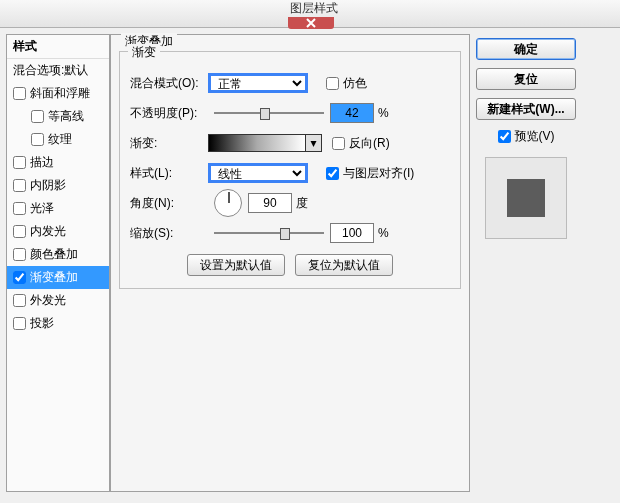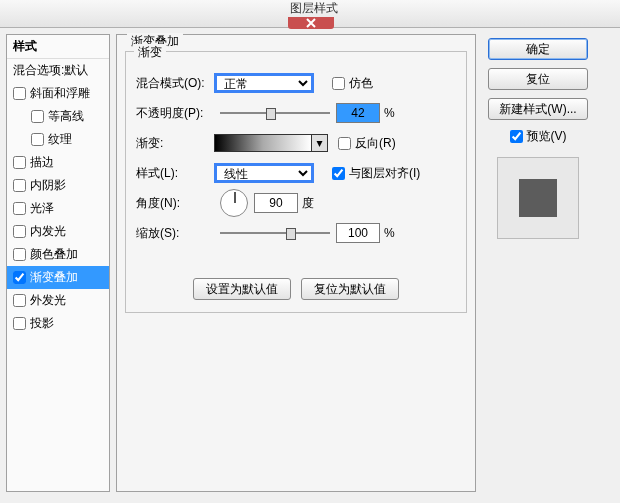--- a/index.html
+++ b/index.html
@@ -2,21 +2,21 @@
 <html><head>
 <meta charset="utf-8">
 <style>
 * { box-sizing: border-box; margin: 0; padding: 0; font-family: "Microsoft YaHei", SimSun, sans-serif; font-size: 12px; }
 body { background: #f0f0f0; width: 620px; height: 503px; overflow: hidden; }
 
 .titlebar { height: 28px; background: linear-gradient(to bottom, #f8f8f8, #e4e4e4); border-bottom: 1px solid #b0b0b0; display: flex; align-items: center; padding-left: 8px; flex-direction: column; }
 .titlebar .title { flex: 1; font-size: 12px; color: #333; }
 .titlebar .close { width: 46px; height: 22px; background: #c94f4f; display: flex; align-items: center; justify-content: center; margin-right: 6px; border-radius: 0 0 3px 3px; }
 
-.main { display: flex; padding: 6px; height: 470px; gap: 6px; }
+.main { display: flex; padding: 6px; height: 470px; }
 
 .sidebar { width: 104px; border: 1px solid #a0a0a0; background: #fafafa; }
 .side-item { padding: 3px 6px; display: flex; align-items: center; gap: 4px; cursor: default; }
 .side-item.header { font-weight: bold; border-bottom: 1px solid #ddd; }
 .side-item.sel { background: #3399ff; color: #fff; }
 .side-item input[type=checkbox] { margin: 0; width: 13px; height: 13px; }
 .side-item.indent { padding-left: 24px; }
 
 .center { width: 360px; border: 1px solid #a0a0a0; position: relative; background: #f5f5f5; padding-top: 4px; }
 .group-title { position: absolute; top: -2px; left: 10px; background: #f5f5f5; padding: 0 4px; font-size: 12px; }
@@ -35,24 +35,24 @@
 .valbox.plain { background:#fff; color:#000; }
 .pct { margin-left:4px; }
 
 .grad-swatch { width: 98px; height: 18px; border:1px solid #333; background: linear-gradient(to right, #000, #aaa, #fff); display:inline-block; }
 .dd-arrow { width:16px; height:18px; border:1px solid #333; border-left:none; background:#e0e0e0; display:inline-flex; align-items:center; justify-content:center; }
 
 .dial { width: 28px; height: 28px; border:1px solid #888; border-radius:50%; background:#fff; position:relative; margin:0 6px; }
 .dial::after { content:""; position:absolute; left:50%; top:2px; width:2px; height:11px; background:#555; transform-origin: bottom center; }
 
 .btnrow { display:flex; justify-content:center; gap:10px; margin-top:10px; }
-button.btn { padding: 2px 12px; height: 22px; background: linear-gradient(to bottom,#fefefe,#e3e3e3); border:1px solid #888; border-radius:3px; cursor:pointer;margin-top:24px; }
+button.btn { padding: 2px 12px; height: 22px; background: linear-gradient(to bottom,#fefefe,#e3e3e3); border:1px solid #888; border-radius:3px; cursor:pointer; }
 
 .right { width: 112px; display:flex; flex-direction:column; gap:8px; align-items:center; padding-top:4px; }
-button.rbtn { width: 100px; height: 22px; background: linear-gradient(to bottom,#fefefe,#e3e3e3); border:1px solid #888; border-radius:3px; cursor:pointer; }
+button.rbtn { width: 100px; height: 22px; background: linear-gradient(to bottom,#fefefe,#e3e3e3); border:1px solid #888; border-radius:3px; cursor:pointer;font-weight:bold; }
 button.rbtn.primary { border:1px solid #2a6fd6; box-shadow: 0 0 0 1px #8bb8ef inset; }
 .preview-chk { display:flex; align-items:center; gap:4px; }
 .preview-box { width: 82px; height: 82px; background:#e8e8e8; border:1px solid #bbb; display:flex; align-items:center; justify-content:center; margin-top:4px; }
 .preview-inner { width: 38px; height: 38px; background:#5c5c5c; }
 
 .chk { width:13px; height:13px; }
 </style>
 </head>
 <body>
 

